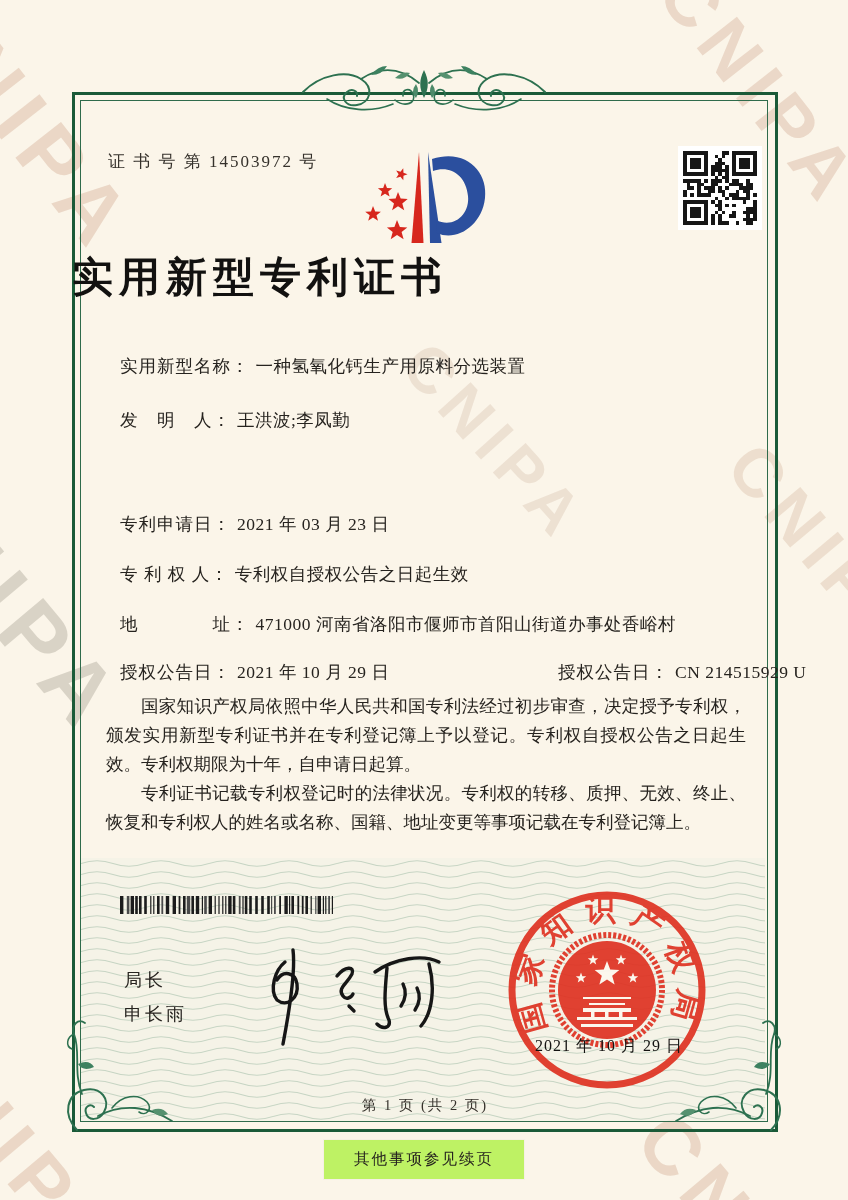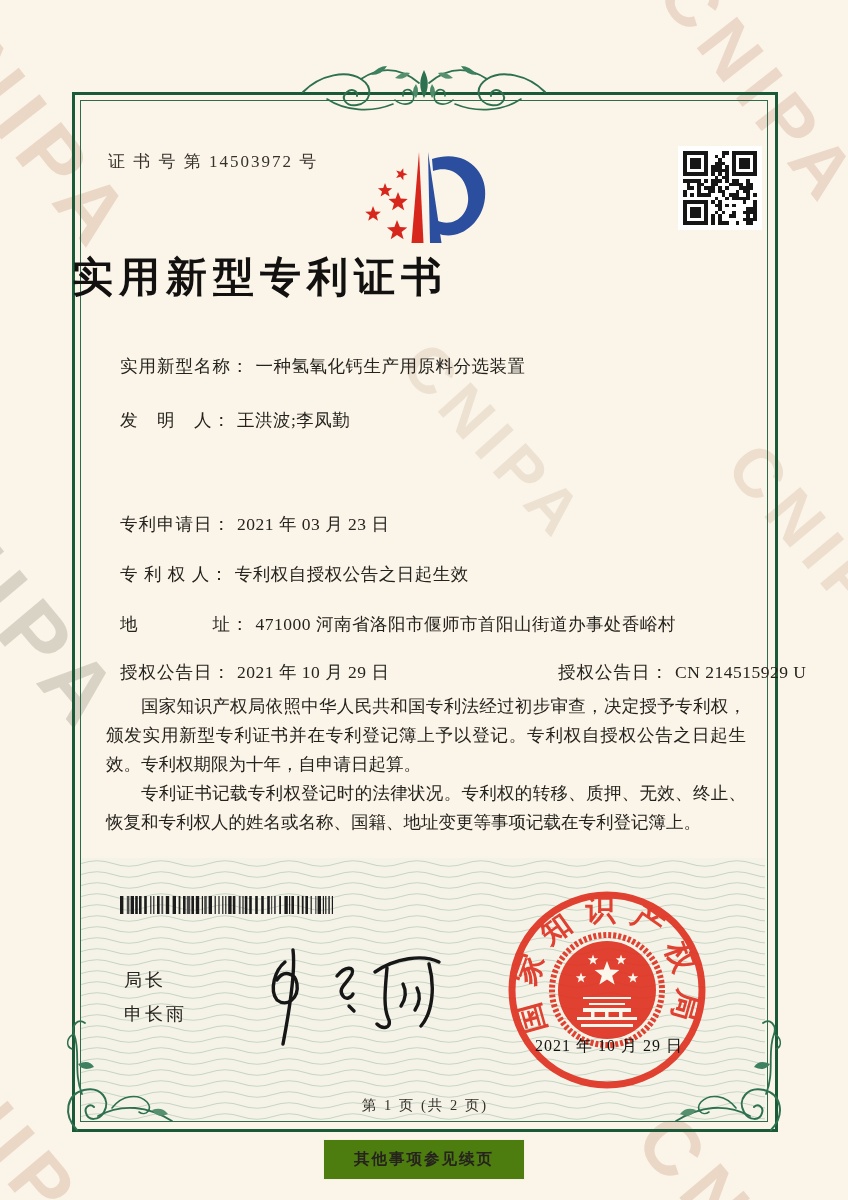--- a/index.html
+++ b/index.html
@@ -49,22 +49,22 @@
   .barcode{position:absolute; left:120px; top:896px;}
   .signer-title{position:absolute; left:124px; top:968px; font-size:18px; letter-spacing:3px;}
   .signer-name{position:absolute; left:124px; top:1002px; font-size:18px; letter-spacing:3px;}
   .signature{position:absolute; left:225px; top:940px; z-index:5;}
   .seal{position:absolute; left:503px; top:886px; z-index:5;}
   .seal-date{position:absolute; left:505px; top:1036px; width:208px; text-align:center;
     font-size:16px; letter-spacing:1px; color:#141311; z-index:6;}
   .page-footer{position:absolute; left:72px; top:1096px; width:706px; text-align:center;
     font-size:14.5px; letter-spacing:2px; color:#35312b;}
   .cont-note{position:absolute; left:50%; top:1140px; transform:translateX(-50%);
-    background:#4d7c0f; padding:9px 30px; font-size:15.5px; letter-spacing:2px;
-    color:#26231f; z-index:4; box-shadow:0 0 0 1px rgba(0,0,0,0.02);font-weight:bold;}
+    background:#bef264; padding:9px 30px; font-size:15.5px; letter-spacing:2px;
+    color:#26231f; z-index:4; box-shadow:0 0 0 1px rgba(0,0,0,0.02);}
 </style>
 </head>
 <body>
 
 <div class="page">
 
   <div class="wm wm1">CNIPA</div>
   <div class="wm wm2">CNIPA</div>
   <div class="wm wm3">CNIPA</div>
   <div class="wm wm4">CNIPA</div>

